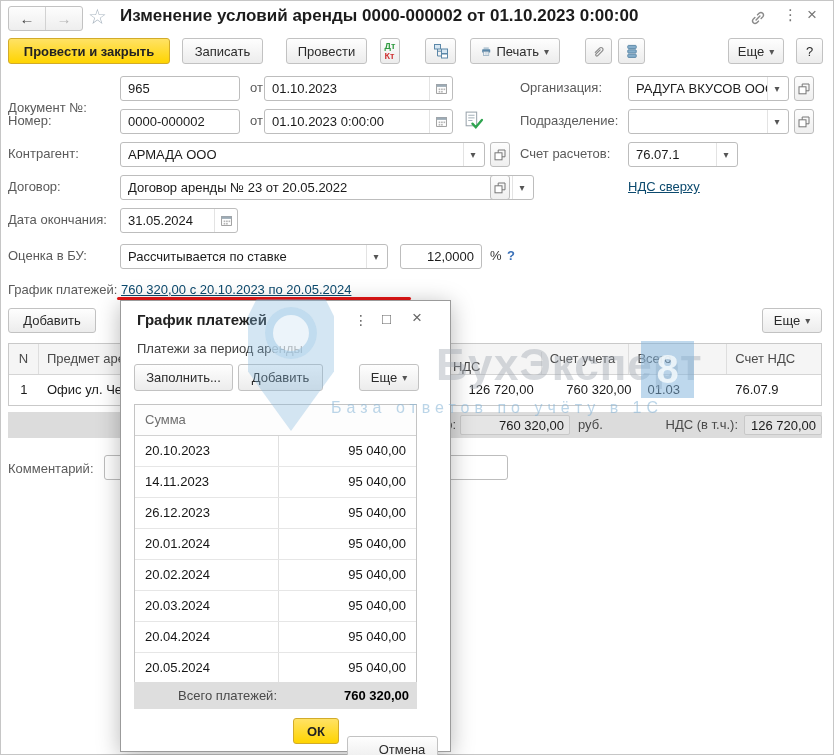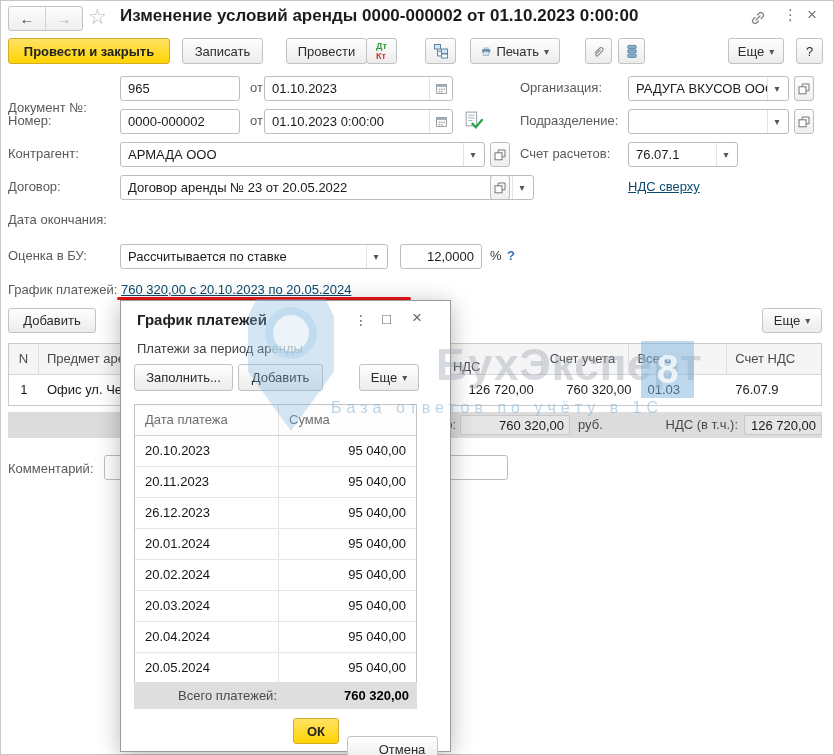--- a/index.html
+++ b/index.html
@@ -103,21 +103,21 @@
 
   <div class="btn yellow" style="left:8px;top:38px;width:162px;">
       <span>Провести и закрыть</span>
     </div>
   <div class="btn" style="left:182px;top:38px;width:81px;">
       <span>Записать</span>
     </div>
   <div class="btn" style="left:286px;top:38px;width:81px;">
       <span>Провести</span>
     </div>
-  <div class="btn iconbtn" style="left:366px;top:38px;width:31px;">
+  <div class="btn iconbtn" style="left:380px;top:38px;width:20px;">
     <span class="dtkt">
         <span class="dt">Дт</span>
         <span class="kt">Кт</span>
       </span>
   </div>
   <div class="btn iconbtn" style="left:425px;top:38px;width:31px;">
     <svg class="svgi" width="16" height="16" viewBox="0 0 16 16">
         <rect x="1.5" y="1.5" width="6" height="4.5" fill="#d7e7f3" stroke="#5b87a8"></rect>
         <rect x="8.5" y="6" width="6" height="4.5" fill="#d7e7f3" stroke="#5b87a8"></rect>
         <rect x="8.5" y="11" width="6" height="4" fill="#fff" stroke="#5b87a8"></rect>
@@ -222,20 +222,34 @@
     <span class="dd">▾</span>
   </div>
   <div class="openb" style="left:490px;top:175px;">
     <svg width="12" height="12" viewBox="0 0 12 12">
         <rect x="1" y="3.8" width="7" height="7" fill="#fff" stroke="#777"></rect>
         <path d="M4.2 3.8 V1 h6.8 v6.8 h-3" fill="none" stroke="#777"></path>
       </svg>
   </div>
 
   <div class="lbl" style="left:8px;top:212px;">Дата окончания:</div>
+  <div class="fld" style="left:120px;top:208px;width:118px;">
+    <span class="tx">31.05.2024</span>
+    <span class="calbtn">
+        <svg width="13" height="13" viewBox="0 0 16 16">
+          <rect x="2" y="3" width="12" height="11" fill="#fff" stroke="#8a8a8a"></rect>
+          <rect x="2" y="3" width="12" height="3" fill="#9cabb6"></rect>
+          <rect x="4.5" y="8" width="2" height="2" fill="#b5b5b5"></rect>
+          <rect x="7.5" y="8" width="2" height="2" fill="#b5b5b5"></rect>
+          <rect x="10.5" y="8" width="2" height="2" fill="#b5b5b5"></rect>
+          <rect x="4.5" y="11" width="2" height="2" fill="#b5b5b5"></rect>
+          <rect x="7.5" y="11" width="2" height="2" fill="#b5b5b5"></rect>
+        </svg>
+      </span>
+  </div>
 
   <div class="lbl" style="left:8px;top:248px;">Оценка в БУ:</div>
   <div class="fld" style="left:120px;top:244px;width:268px;">
     <span class="tx">Рассчитывается по ставке</span>
     <span class="dd">▾</span>
   </div>
   <div class="fld num" style="left:400px;top:244px;width:82px;">
       <span class="tx">12,0000</span>
     </div>
   <div class="lbl" style="left:490px;top:248px;color:#333;">%</div>
@@ -330,29 +344,28 @@
     <div class="btn" style="left:117px;top:63px;width:85px;height:27px;">
         <span>Добавить</span>
       </div>
     <div class="btn" style="left:238px;top:63px;width:60px;height:27px;">
         <span>Еще</span>
         <span class="caret">▾</span>
       </div>
 
     <div class="dtbl">
       <div class="dthead">
-        <div class="dth cdate">Дата платежа</div>
         <div class="dth csum">Сумма</div>
       </div>
       <div class="drow">
           <div class="dcell cdate">20.10.2023</div>
           <div class="dcell csum sum">95 040,00</div>
         </div>
       <div class="drow">
-          <div class="dcell cdate">20.11.2023</div>
+          <div class="dcell cdate">14.11.2023</div>
           <div class="dcell csum sum">95 040,00</div>
         </div>
       <div class="drow">
           <div class="dcell cdate">26.12.2023</div>
           <div class="dcell csum sum">95 040,00</div>
         </div>
       <div class="drow">
           <div class="dcell cdate">20.01.2024</div>
           <div class="dcell csum sum">95 040,00</div>
         </div>

